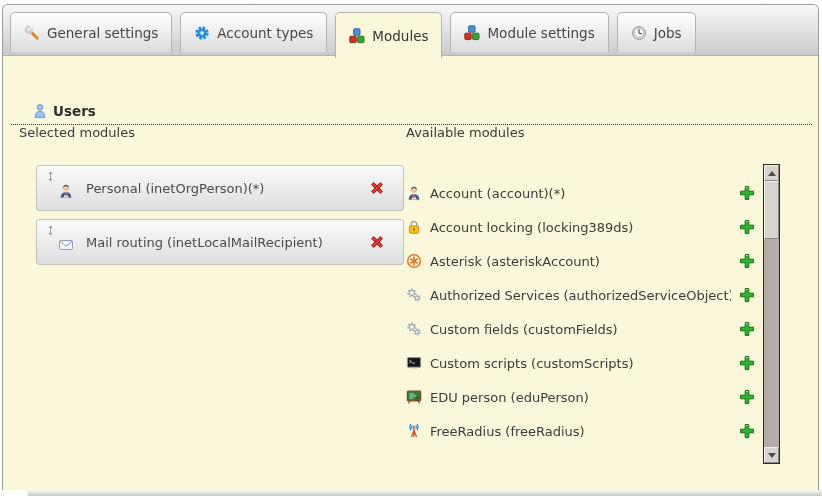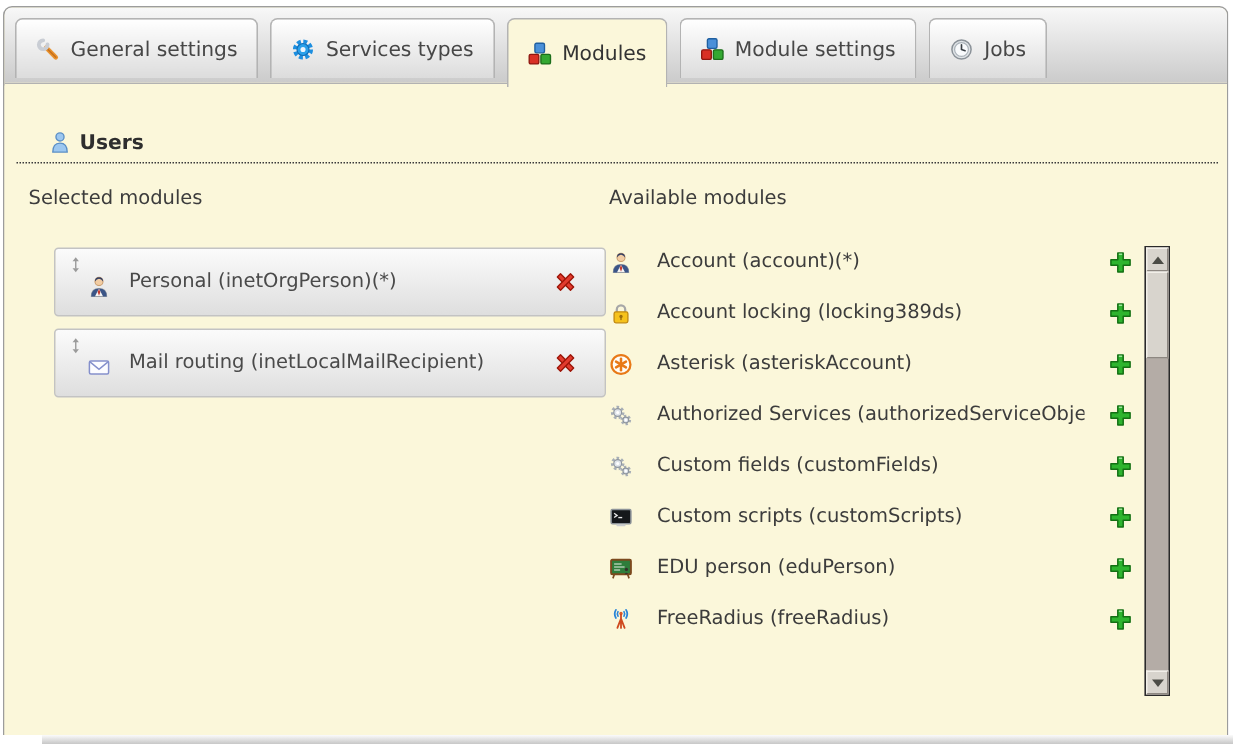--- a/index.html
+++ b/index.html
@@ -29,21 +29,21 @@
     border:1px solid #b3b3b3;border-bottom:none;border-radius:5px 5px 0 0;
     font-size:13.5px;color:#474747;cursor:pointer;box-sizing:border-box;white-space:nowrap;
   }
   .tab.active{
     height:46px;background:#fbf7da;position:relative;z-index:3;color:#333;
   }
   .content{
     position:absolute;left:0;right:0;top:52px;bottom:0;background:#fbf7da;
   }
   .users-heading{
-    position:absolute;left:8px;right:6px;top:30px;
+    position:absolute;left:8px;right:6px;top:46px;
     border-bottom:1px dotted #3a3a3a;padding:0 0 5px 21px;
     display:flex;align-items:center;gap:5px;
     font-weight:bold;font-size:13.5px;color:#2e2e2e;
   }
   .col-label{position:absolute;font-size:13px;color:#3c3c3c;white-space:nowrap}
   #selected-label{left:16px;top:68px}
   #available-label{left:403px;top:68px}
 
   #selected-list{position:absolute;left:33px;top:108px;width:368px}
   .card{
@@ -56,21 +56,21 @@
   .mod-label{
     position:absolute;left:49px;top:50%;transform:translateY(-50%);
     font-size:13px;color:#4a4a4a;white-space:nowrap;
   }
   .del-btn{
     position:absolute;right:18px;top:50%;margin-top:-8px;width:16px;height:16px;
     padding:0;border:none;background:none;cursor:pointer;line-height:0;
   }
 
   #available-list{position:absolute;left:403px;top:110px;width:349px}
-  .avail-row{display:flex;align-items:flex-start;height:34px;gap:16px}
+  .avail-row{display:flex;align-items:flex-end;height:34px;gap:8px}
   .avail-label{flex:1;font-size:13px;color:#3c3c3c;white-space:nowrap;overflow:hidden}
   .add-btn{width:16px;height:16px;padding:0;border:none;background:none;cursor:pointer;line-height:0;flex:none}
 
   #scrollbar{
     position:absolute;left:760px;top:107px;width:17px;height:300px;
     border:1px solid #2a2a2a;background:#b4aca6;box-sizing:border-box;
   }
   .sb-btn{
     position:absolute;left:0;width:15px;height:16px;box-sizing:border-box;
     background:#d8d4cd;border:1px solid;border-color:#f2efe9 #8d8781 #8d8781 #f2efe9;
@@ -195,21 +195,21 @@
       <div class="tab">
         <svg class="ic">
           <use href="#wrench-icon"></use>
         </svg>
         <span class="tab-label">General settings</span>
       </div>
       <div class="tab">
         <svg class="ic">
           <use href="#gear-icon"></use>
         </svg>
-        <span class="tab-label">Services types</span>
+        <span class="tab-label">Account types</span>
       </div>
       <div class="tab active">
         <svg class="ic">
           <use href="#modules-icon"></use>
         </svg>
         <span class="tab-label">Modules</span>
       </div>
       <div class="tab">
         <svg class="ic">
           <use href="#modules-icon"></use>

